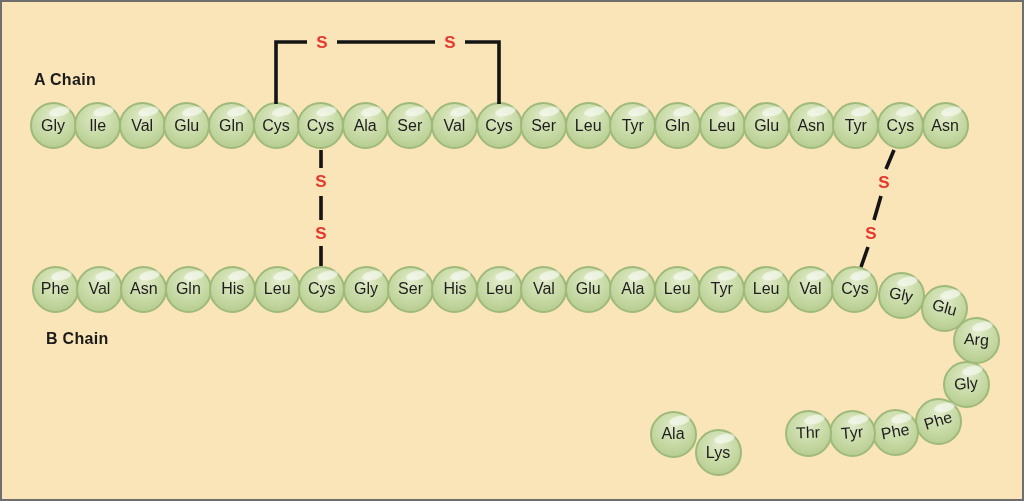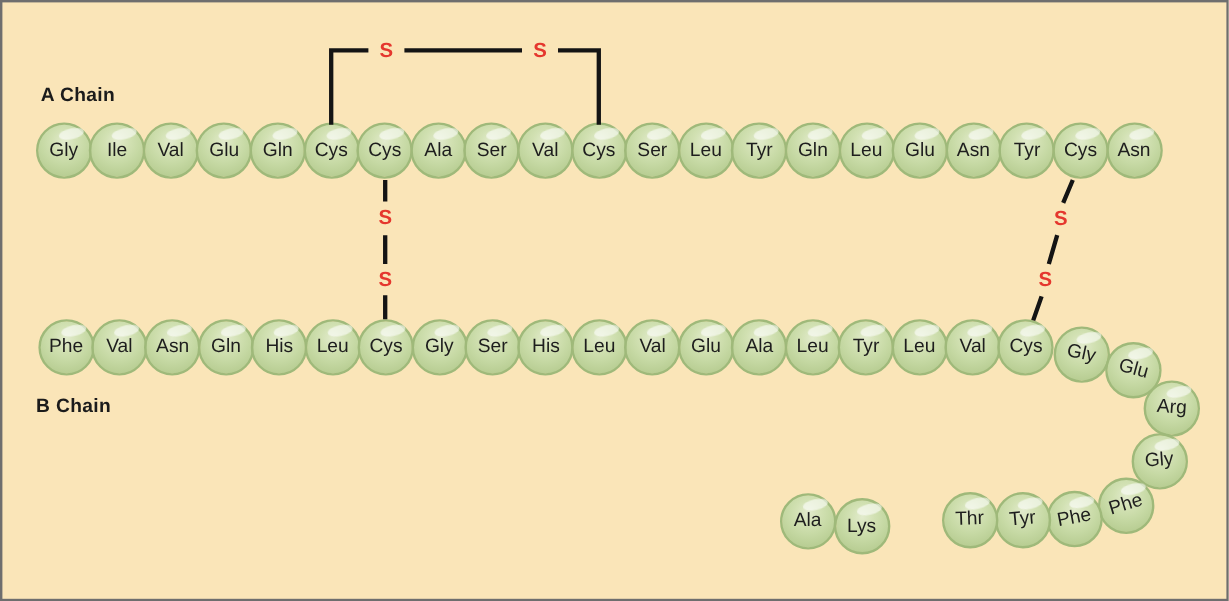--- a/index.html
+++ b/index.html
@@ -47,21 +47,21 @@
   }
   svg.bonds path{stroke:#141414;stroke-width:3.6;fill:none;}
 </style>
 </head>
 <body>
 
 <div class="frame">
 
   <div class="chain-label" style="left:32px;top:69px;">A Chain</div>
 
-  <div class="chain-label" style="left:28px;top:328px;">B Chain</div>
+  <div class="chain-label" style="left:44px;top:328px;">B Chain</div>
 
   <div class="layer" id="residue-layer">
       <div class="res" style="left: 29.5px; top: 102px;">
         <span class="hl"></span>
         <span class="lbl">Gly</span>
       </div>
       <div class="res" style="left: 74.1px; top: 102px;">
         <span class="hl"></span>
         <span class="lbl">Ile</span>
       </div>
@@ -242,21 +242,21 @@
         <span class="lbl" style="transform: rotate(-11deg);">Phe</span>
       </div>
       <div class="res" style="left: 828.5px; top: 409.5px;">
         <span class="hl"></span>
         <span class="lbl" style="transform: rotate(-5deg);">Tyr</span>
       </div>
       <div class="res" style="left: 784.5px; top: 409.5px;">
         <span class="hl"></span>
         <span class="lbl" style="transform: rotate(-2deg);">Thr</span>
       </div>
-      <div class="res" style="left: 694.5px; top: 415px;">
+      <div class="res" style="left: 694.5px; top: 429px;">
         <span class="hl"></span>
         <span class="lbl">Lys</span>
       </div>
       <div class="res" style="left: 649.5px; top: 410.5px;">
         <span class="hl"></span>
         <span class="lbl">Ala</span>
       </div>
     </div>
 
   <svg class="layer bonds" width="1024" height="501" viewBox="0 0 1024 501">

